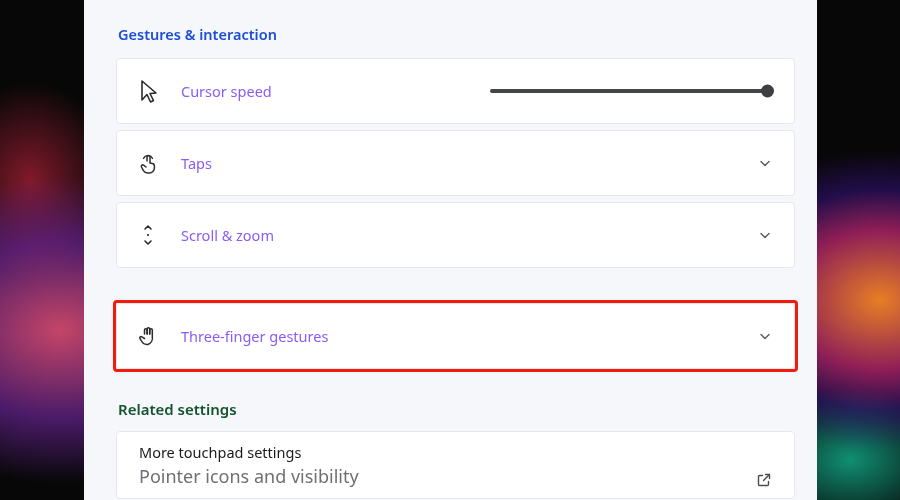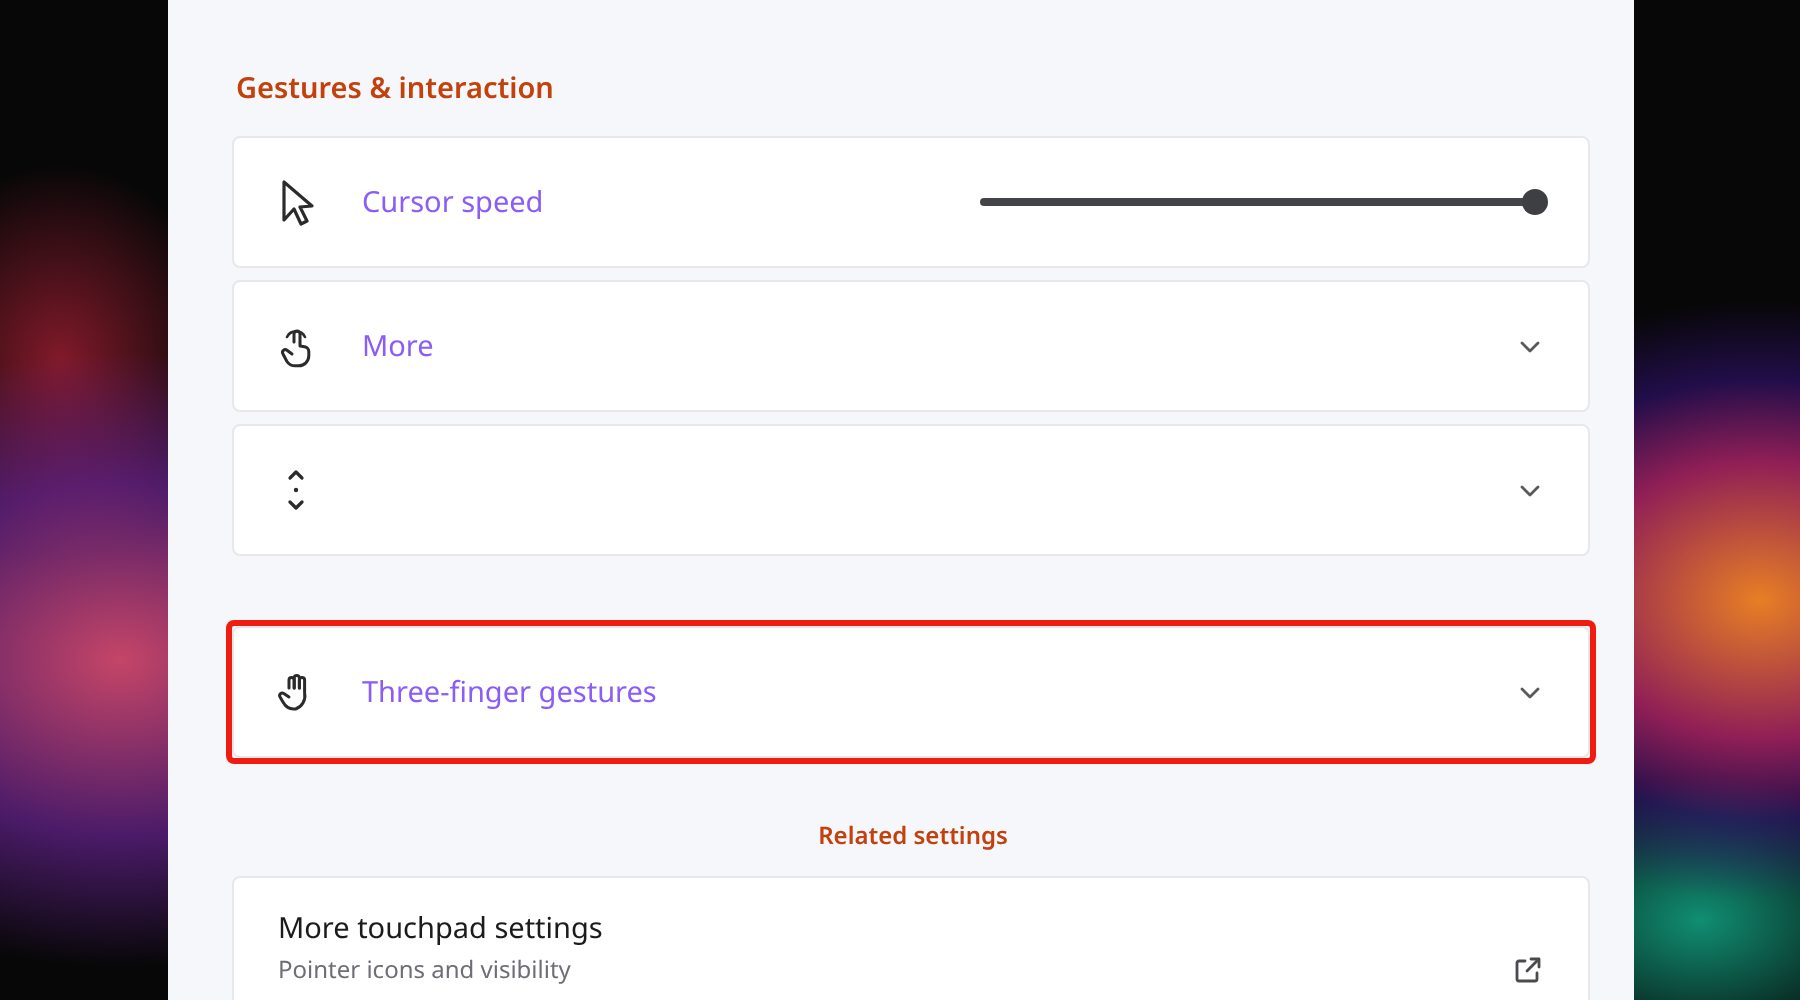--- a/index.html
+++ b/index.html
@@ -25,29 +25,28 @@
     top: 0;
     width: 733px;
     height: 500px;
     background: #f5f7fa;
     padding: 10px 22px 0 32px;
     overflow: hidden;
   }
   .section-heading {
     font-size: 14.5px;
     font-weight: 600;
-    color: #c2410c;
-    margin: 24px 0 14px 2px;
+    color: #1d4ed8;
+    margin: 14px 0 14px 2px;
   }
   .section-heading2 {
-    font-size: 12px;
+    font-size: 15px;
     font-weight: 600;
-    color: #c2410c;
+    color: #14532d;
     margin: 30px 0 12px 2px;
-    text-align: center;
   }
   .card {
     background: #ffffff;
     border: 1px solid #e8e8ec;
     border-radius: 4px;
     min-height: 66px;
     display: flex;
     align-items: center;
     padding: 0 22px 0 18px;
     margin-bottom: 6px;
@@ -124,21 +123,21 @@
   .link-text {
     display: flex;
     flex-direction: column;
     gap: 2px;
   }
   .link-title {
     font-size: 14.5px;
     color: #1b1b1b;
   }
   .link-sub {
-    font-size: 12px;
+    font-size: 18px;
     color: #6e6e76;
   }
   .ext-icon {
     margin-left: auto;
     color: #4b4b4f;
   }
   
   .fade {
     position: absolute;
     left:0; right:0; bottom:0; height:14px;
@@ -171,37 +170,38 @@
     </div>
   </div>
 
   <div class="card">
     <span class="icon-slot">
       <svg width="20" height="22" viewBox="0 0 20 22" fill="none" stroke="#2b2b2b" stroke-width="1.5" stroke-linecap="round" stroke-linejoin="round">
         <path d="M9 9 V5 a1.5 1.5 0 0 1 3 0 V11 l2.3 0.4 a2.5 2.5 0 0 1 2.1 2.5 v2 a5 5 0 0 1 -5 5 h-1.8 a5 5 0 0 1 -4.2 -2.3 L3.5 15 a1.4 1.4 0 0 1 2 -1.9 L8 15"></path>
         <path d="M5.5 6.5 a5 5 0 0 1 9 0" stroke-width="1.3"></path>
       </svg>
     </span>
-    <span class="label">More</span>
+    <span class="label">Taps</span>
     <span class="spacer"></span>
     <span class="chevron">
       <svg width="14" height="14" viewBox="0 0 14 14" fill="none" stroke="#5a5a5a" stroke-width="1.4" stroke-linecap="round" stroke-linejoin="round">
           <path d="M3 5.5 L7 9.5 L11 5.5"></path>
         </svg>
     </span>
   </div>
 
   <div class="card">
     <span class="icon-slot">
       <svg width="14" height="22" viewBox="0 0 14 22" fill="none" stroke="#2b2b2b" stroke-width="1.6" stroke-linecap="round" stroke-linejoin="round">
         <path d="M4 5 L7 2 L10 5"></path>
         <path d="M4 17 L7 20 L10 17"></path>
         <circle cx="7" cy="11" r="1.1" fill="#2b2b2b" stroke="none"></circle>
       </svg>
     </span>
+    <span class="label">Scroll &amp; zoom</span>
     <span class="spacer"></span>
     <span class="chevron">
       <svg width="14" height="14" viewBox="0 0 14 14" fill="none" stroke="#5a5a5a" stroke-width="1.4" stroke-linecap="round" stroke-linejoin="round">
           <path d="M3 5.5 L7 9.5 L11 5.5"></path>
         </svg>
     </span>
   </div>
 
   <div class="card" style="position:relative;margin-top:35px;">
     <span class="icon-slot">

